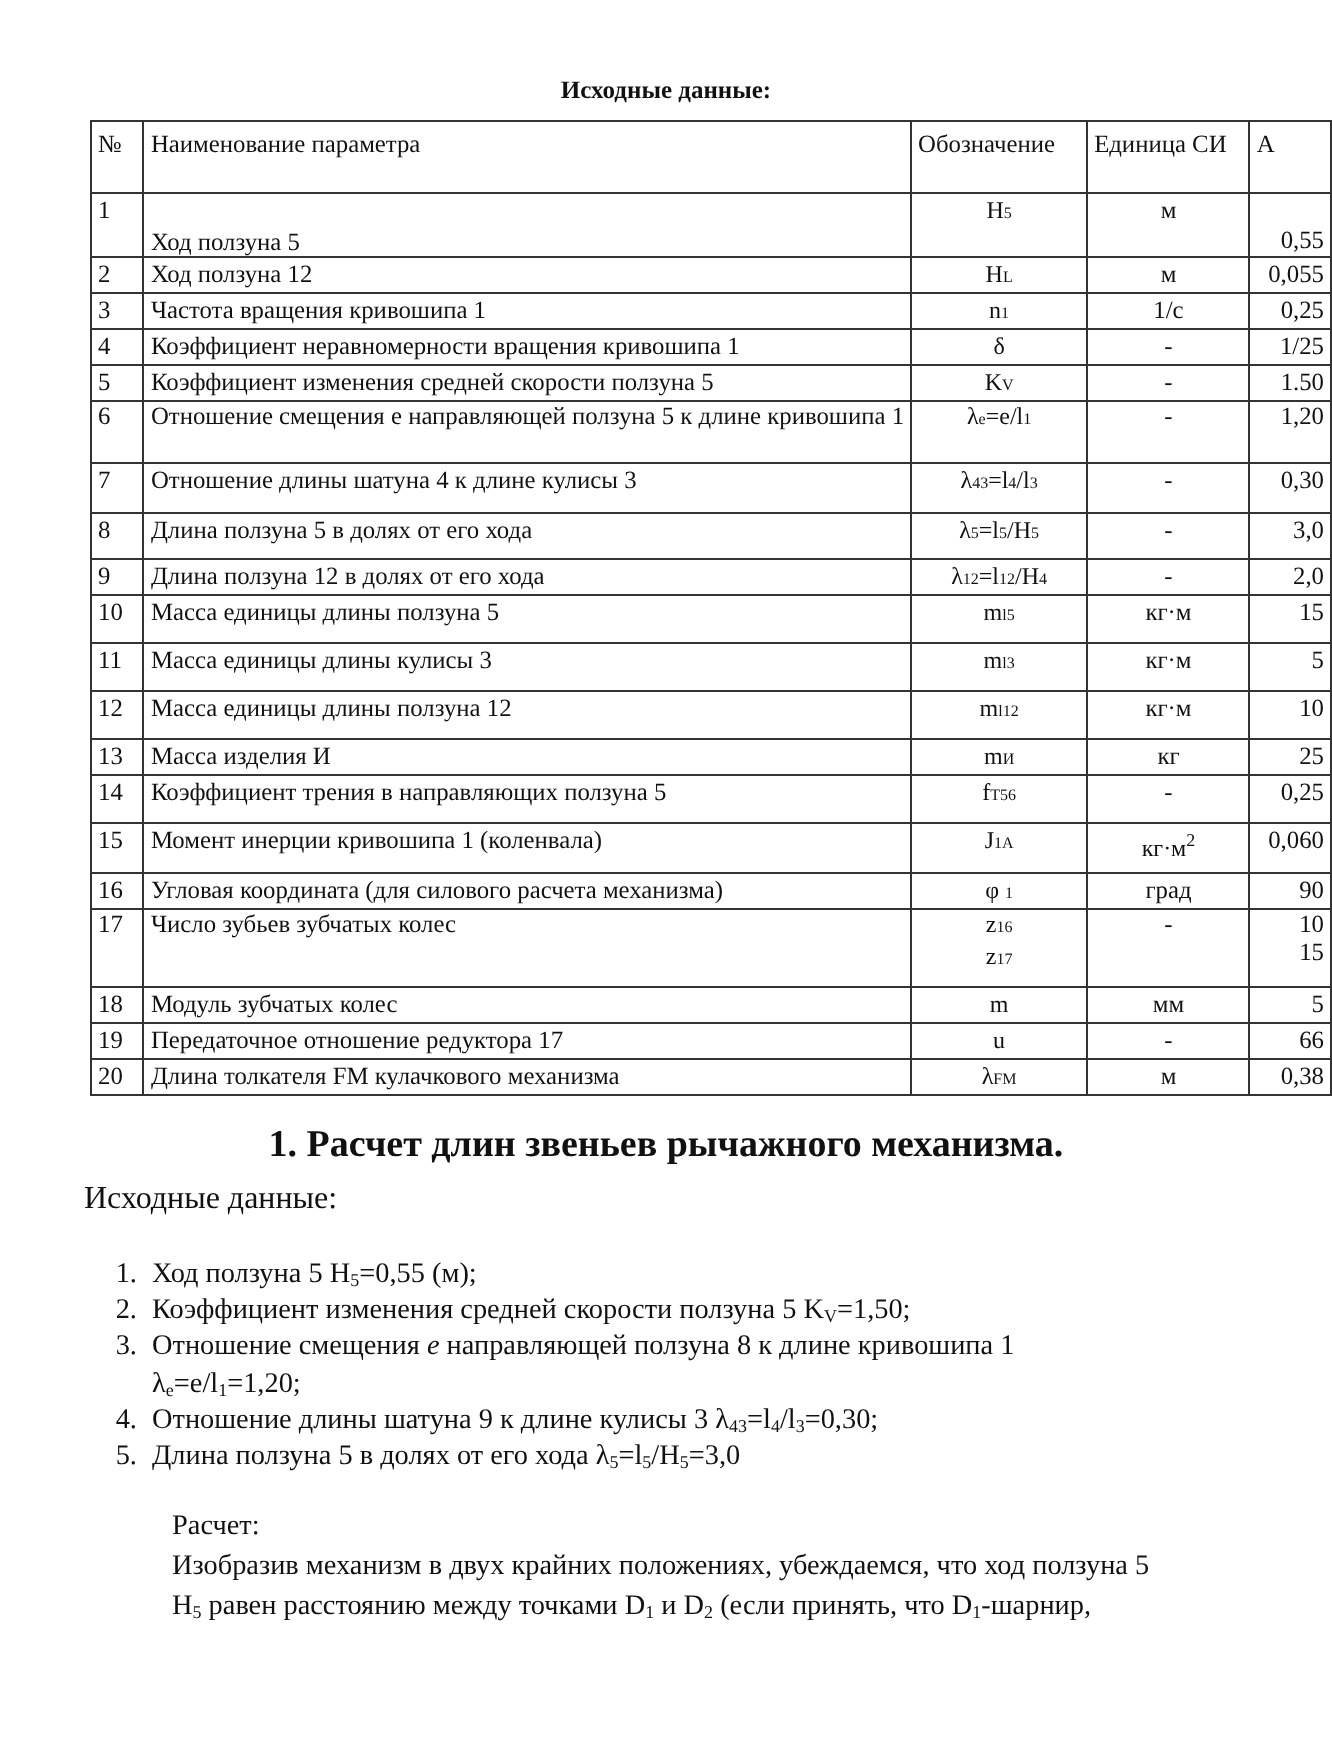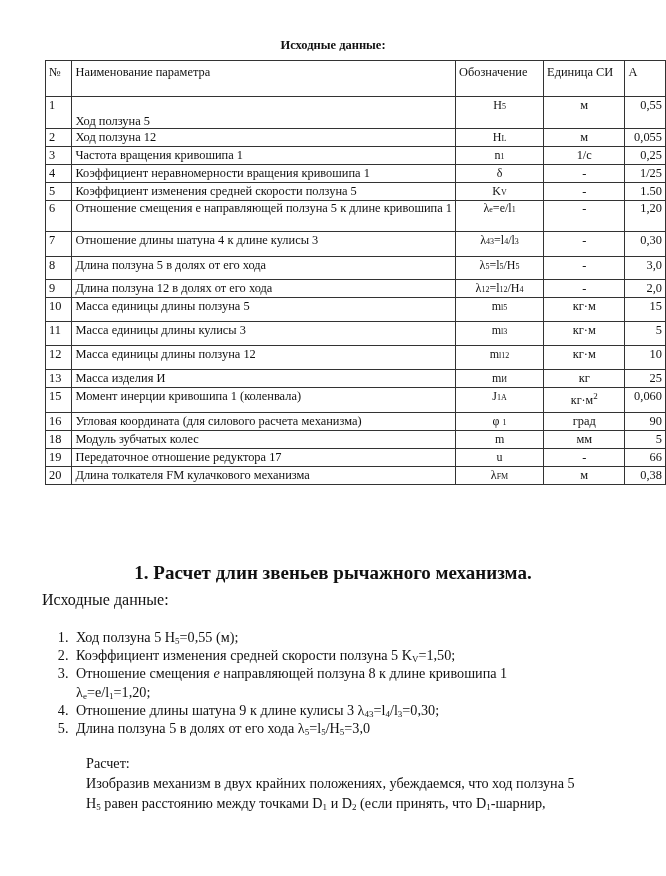--- a/index.html
+++ b/index.html
@@ -67,21 +67,21 @@
       <th class="c-unit">Единица СИ</th>
       <th class="c-val" style="text-align:left">А</th>
     </tr>
   </thead>
   <tbody id="tbody">
       <tr style="height: 17px;">
         <td class="c-num" style="padding-top: 1px;"><span>1</span></td>
         <td class="c-name" style="padding-top: 17px;"><span>Ход ползуна 5</span></td>
         <td class="c-sym" style="padding-top: 1px;"><span class="sym"><span>H</span><small>5</small></span></td>
         <td class="c-unit" style="padding-top: 1px;"><span>м</span></td>
-        <td class="c-val" style="padding-top: 1px;"><span>0,55</span></td>
+        <td class="c-val" style="padding-top: 16px;"><span>0,55</span></td>
       </tr>
       <tr style="height: 17px;">
         <td class="c-num" style="padding-top: 1px;"><span>2</span></td>
         <td class="c-name" style="padding-top: 1px;"><span>Ход ползуна 12</span></td>
         <td class="c-sym" style="padding-top: 1px;"><span class="sym"><span>H</span><small>L</small></span></td>
         <td class="c-unit" style="padding-top: 1px;"><span>м</span></td>
         <td class="c-val" style="padding-top: 1px;"><span>0,055</span></td>
       </tr>
       <tr style="height: 16px;">
         <td class="c-num" style="padding-top: 1px;"><span>3</span></td>
@@ -153,33 +153,47 @@
         <td class="c-unit" style="padding-top: 1px;"><span>кг·м</span></td>
         <td class="c-val" style="padding-top: 1px;"><span>10</span></td>
       </tr>
       <tr style="height: 15px;">
         <td class="c-num" style="padding-top: 1px;"><span>13</span></td>
         <td class="c-name" style="padding-top: 1px;"><span>Масса изделия И</span></td>
         <td class="c-sym" style="padding-top: 1px;"><span class="sym"><span>m</span><small>И</small></span></td>
         <td class="c-unit" style="padding-top: 1px;"><span>кг</span></td>
         <td class="c-val" style="padding-top: 1px;"><span>25</span></td>
       </tr>
+      <tr style="height: 24px;">
+        <td class="c-num" style="padding-top: 1px;"><span>14</span></td>
+        <td class="c-name" style="padding-top: 1px;"><span>Коэффициент трения в направляющих ползуна 5</span></td>
+        <td class="c-sym" style="padding-top: 1px;"><span class="sym"><span>f</span><small>T56</small></span></td>
+        <td class="c-unit" style="padding-top: 1px;"><span>-</span></td>
+        <td class="c-val" style="padding-top: 1px;"><span>0,25</span></td>
+      </tr>
       <tr style="height: 25px;">
         <td class="c-num" style="padding-top: 1px;"><span>15</span></td>
         <td class="c-name" style="padding-top: 1px; font-family: Liberation Serif, serif;"><span>Момент инерции кривошипа 1 (коленвала)</span></td>
         <td class="c-sym" style="padding-top: 1px;"><span class="sym"><span>J</span><small>1A</small></span></td>
         <td class="c-unit" style="padding-top: 1px;"><span class="sym"><span>кг·м</span><sup>2</sup></span></td>
         <td class="c-val" style="padding-top: 1px; margin-top: 23px;"><span>0,060</span></td>
       </tr>
       <tr style="height: 16px;">
         <td class="c-num" style="padding-top: 1px;"><span>16</span></td>
         <td class="c-name" style="padding-top: 1px;"><span>Угловая координата (для силового расчета механизма)</span></td>
         <td class="c-sym" style="padding-top: 1px;"><span class="sym"><span>φ </span><small>1</small></span></td>
         <td class="c-unit" style="padding-top: 1px;"><span>град</span></td>
         <td class="c-val" style="padding-top: 1px;"><span>90</span></td>
+      </tr>
+      <tr style="height: 39px;">
+        <td class="c-num"><span>17</span></td>
+        <td class="c-name"><span>Число зубьев зубчатых колес</span></td>
+        <td class="c-sym"><span class="sym"><span>z</span><small>16</small><br><span>z</span><small>17</small></span></td>
+        <td class="c-unit"><span>-</span></td>
+        <td class="c-val"><span>10</span><br><span>15</span></td>
       </tr>
       <tr style="height: 17px;">
         <td class="c-num" style="padding-top: 1px;"><span>18</span></td>
         <td class="c-name" style="padding-top: 1px;"><span>Модуль зубчатых колес</span></td>
         <td class="c-sym" style="padding-top: 1px;"><span class="sym"><span>m</span><small></small></span></td>
         <td class="c-unit" style="padding-top: 1px;"><span>мм</span></td>
         <td class="c-val" style="padding-top: 1px;"><span>5</span></td>
       </tr>
       <tr style="height: 16px;">
         <td class="c-num" style="padding-top: 1px;"><span>19</span></td>

